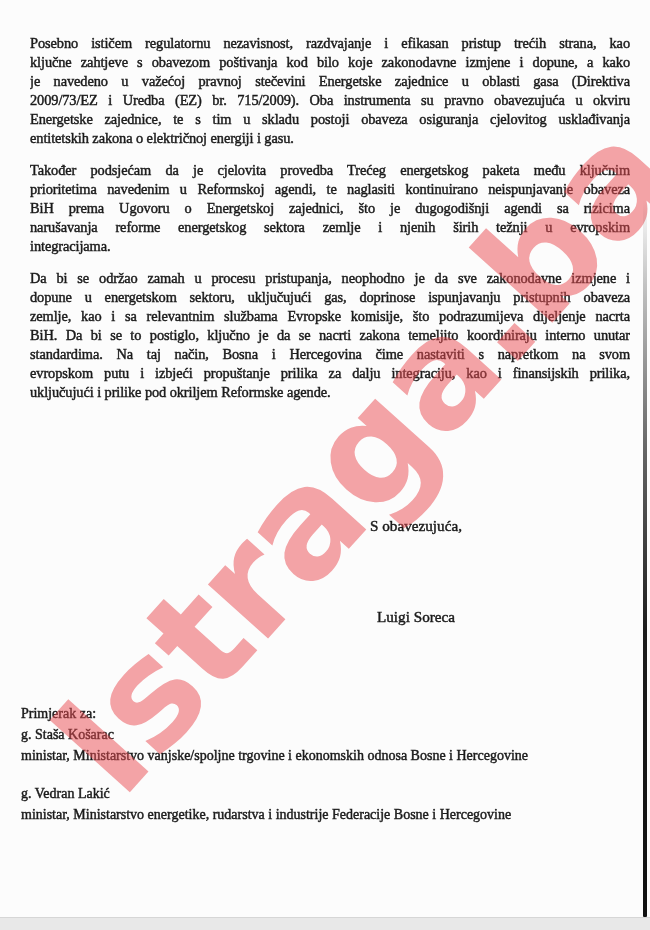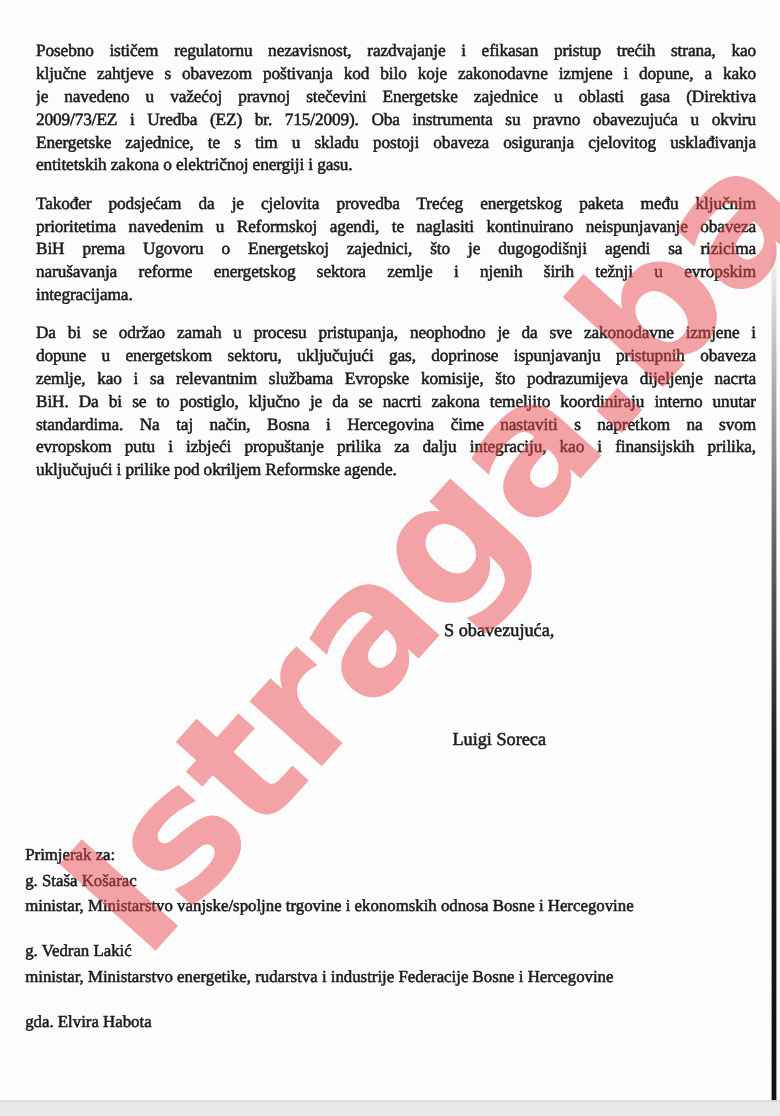--- a/index.html
+++ b/index.html
@@ -141,21 +141,20 @@
 
     <div class="cc-recipient">
           <div>g. Staša Košarac</div>
           <div>ministar, Ministarstvo vanjske/spoljne trgovine i ekonomskih odnosa Bosne i Hercegovine</div>
         </div>
         <div class="cc-recipient">
           <div>g. Vedran Lakić</div>
           <div>ministar, Ministarstvo energetike, rudarstva i industrije Federacije Bosne i Hercegovine</div>
         </div>
         <div class="cc-recipient">
-          <div>gda. Elvira Habota</div>
         </div>
       </div>
   </div>
 
   <div class="watermark">Istraga.ba</div>
 
   <div class="scan-edge-right"></div>
   <div class="scan-strip-bottom"></div>
 
 </div>

